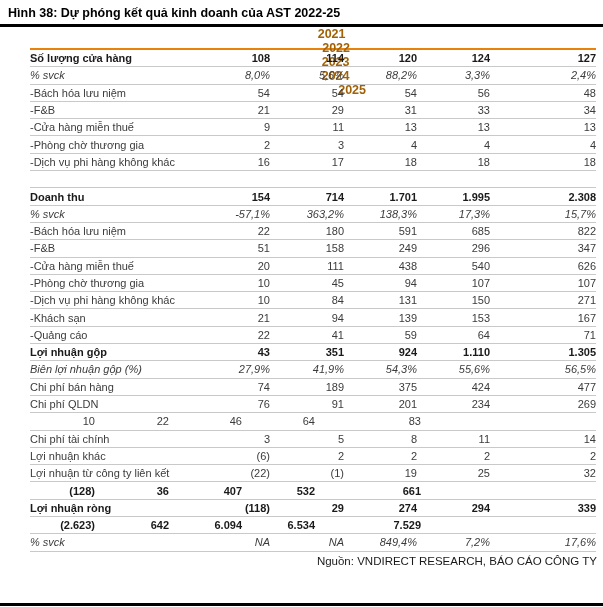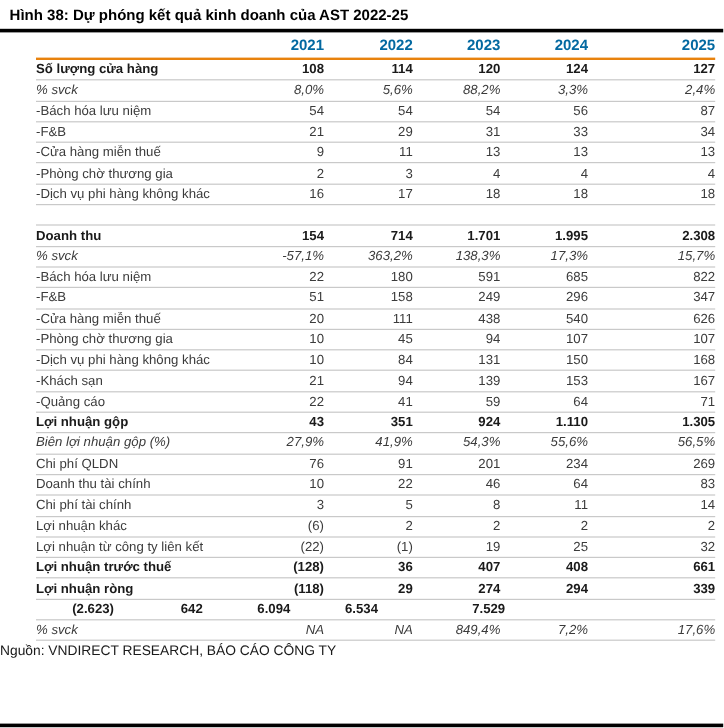--- a/index.html
+++ b/index.html
@@ -26,21 +26,22 @@
     margin-left:30px;
     width:566px;
   }
   .hdr-row{
     display:flex;
     align-items:center;
     height:21px;
     border-bottom:2px solid #E8820D;
     font-size:12.5px;
     font-weight:bold;
-    color:#0369a1;
+    color:#a16207;
+    flex-direction:column;
   }
   .row{
     display:flex;
     align-items:center;
     height:17.3px;
     box-sizing:border-box;
     border-bottom:1px solid #c9c9c9;
     font-size:11px;
     color:#3b3b3b;
   }
@@ -48,20 +49,21 @@
   .row.italic{font-style:italic;}
   .c-label{width:175px;text-align:left;white-space:nowrap;overflow:hidden;}
   .c-val{text-align:right;white-space:nowrap;}
   .c1{width:65px;}
   .c2{width:74px;}
   .c3{width:73px;}
   .c4{width:73px;}
   .c5{width:106px;}
   .footer{
     margin:3px 6px 11px 0;
+    text-align:right;
     font-size:11.5px;
     color:#1a1a1a;
   }
   .bottom-rule{
     position:absolute;
     left:0;bottom:1px;
     width:603px;
     border-top:3px solid #000000;
   }
 </style>
@@ -97,21 +99,21 @@
           <div class="c-val c3">88,2%</div>
           <div class="c-val c4">3,3%</div>
           <div class="c-val c5">2,4%</div>
         </div>
         <div class="row">
           <div class="c-label">-Bách hóa lưu niệm</div>
           <div class="c-val c1">54</div>
           <div class="c-val c2">54</div>
           <div class="c-val c3">54</div>
           <div class="c-val c4">56</div>
-          <div class="c-val c5">87</div>
+          <div class="c-val c5">48</div>
         </div>
         <div class="row">
           <div class="c-label">-F&amp;B</div>
           <div class="c-val c1">21</div>
           <div class="c-val c2">29</div>
           <div class="c-val c3">31</div>
           <div class="c-val c4">33</div>
           <div class="c-val c5">34</div>
         </div>
         <div class="row">
@@ -193,21 +195,21 @@
           <div class="c-val c3">94</div>
           <div class="c-val c4">107</div>
           <div class="c-val c5">107</div>
         </div>
         <div class="row">
           <div class="c-label">-Dịch vụ phi hàng không khác</div>
           <div class="c-val c1">10</div>
           <div class="c-val c2">84</div>
           <div class="c-val c3">131</div>
           <div class="c-val c4">150</div>
-          <div class="c-val c5">168</div>
+          <div class="c-val c5">271</div>
         </div>
         <div class="row">
           <div class="c-label">-Khách sạn</div>
           <div class="c-val c1">21</div>
           <div class="c-val c2">94</div>
           <div class="c-val c3">139</div>
           <div class="c-val c4">153</div>
           <div class="c-val c5">167</div>
         </div>
         <div class="row">
@@ -228,29 +230,36 @@
         </div>
         <div class="row italic">
           <div class="c-label">Biên lợi nhuận gộp (%)</div>
           <div class="c-val c1">27,9%</div>
           <div class="c-val c2">41,9%</div>
           <div class="c-val c3">54,3%</div>
           <div class="c-val c4">55,6%</div>
           <div class="c-val c5">56,5%</div>
         </div>
         <div class="row">
+          <div class="c-label">Chi phí bán hàng</div>
+          <div class="c-val c1">74</div>
+          <div class="c-val c2">189</div>
+          <div class="c-val c3">375</div>
+          <div class="c-val c4">424</div>
+          <div class="c-val c5">477</div>
+        </div>
+        <div class="row">
           <div class="c-label">Chi phí QLDN</div>
           <div class="c-val c1">76</div>
           <div class="c-val c2">91</div>
           <div class="c-val c3">201</div>
           <div class="c-val c4">234</div>
           <div class="c-val c5">269</div>
         </div>
         <div class="row">
-          <div class="c-label">Doanh thu tài chính</div>
           <div class="c-val c1">10</div>
           <div class="c-val c2">22</div>
           <div class="c-val c3">46</div>
           <div class="c-val c4">64</div>
           <div class="c-val c5">83</div>
         </div>
         <div class="row">
           <div class="c-label">Chi phí tài chính</div>
           <div class="c-val c1">3</div>
           <div class="c-val c2">5</div>
@@ -268,25 +277,24 @@
         </div>
         <div class="row">
           <div class="c-label">Lợi nhuận từ công ty liên kết</div>
           <div class="c-val c1">(22)</div>
           <div class="c-val c2">(1)</div>
           <div class="c-val c3">19</div>
           <div class="c-val c4">25</div>
           <div class="c-val c5">32</div>
         </div>
         <div class="row bold">
-          <div class="c-label">Lợi nhuận trước thuế</div>
           <div class="c-val c1">(128)</div>
           <div class="c-val c2">36</div>
           <div class="c-val c3">407</div>
-          <div class="c-val c4">408</div>
+          <div class="c-val c4">532</div>
           <div class="c-val c5">661</div>
         </div>
         <div class="row bold">
           <div class="c-label">Lợi nhuận ròng</div>
           <div class="c-val c1">(118)</div>
           <div class="c-val c2">29</div>
           <div class="c-val c3">274</div>
           <div class="c-val c4">294</div>
           <div class="c-val c5">339</div>
         </div>

